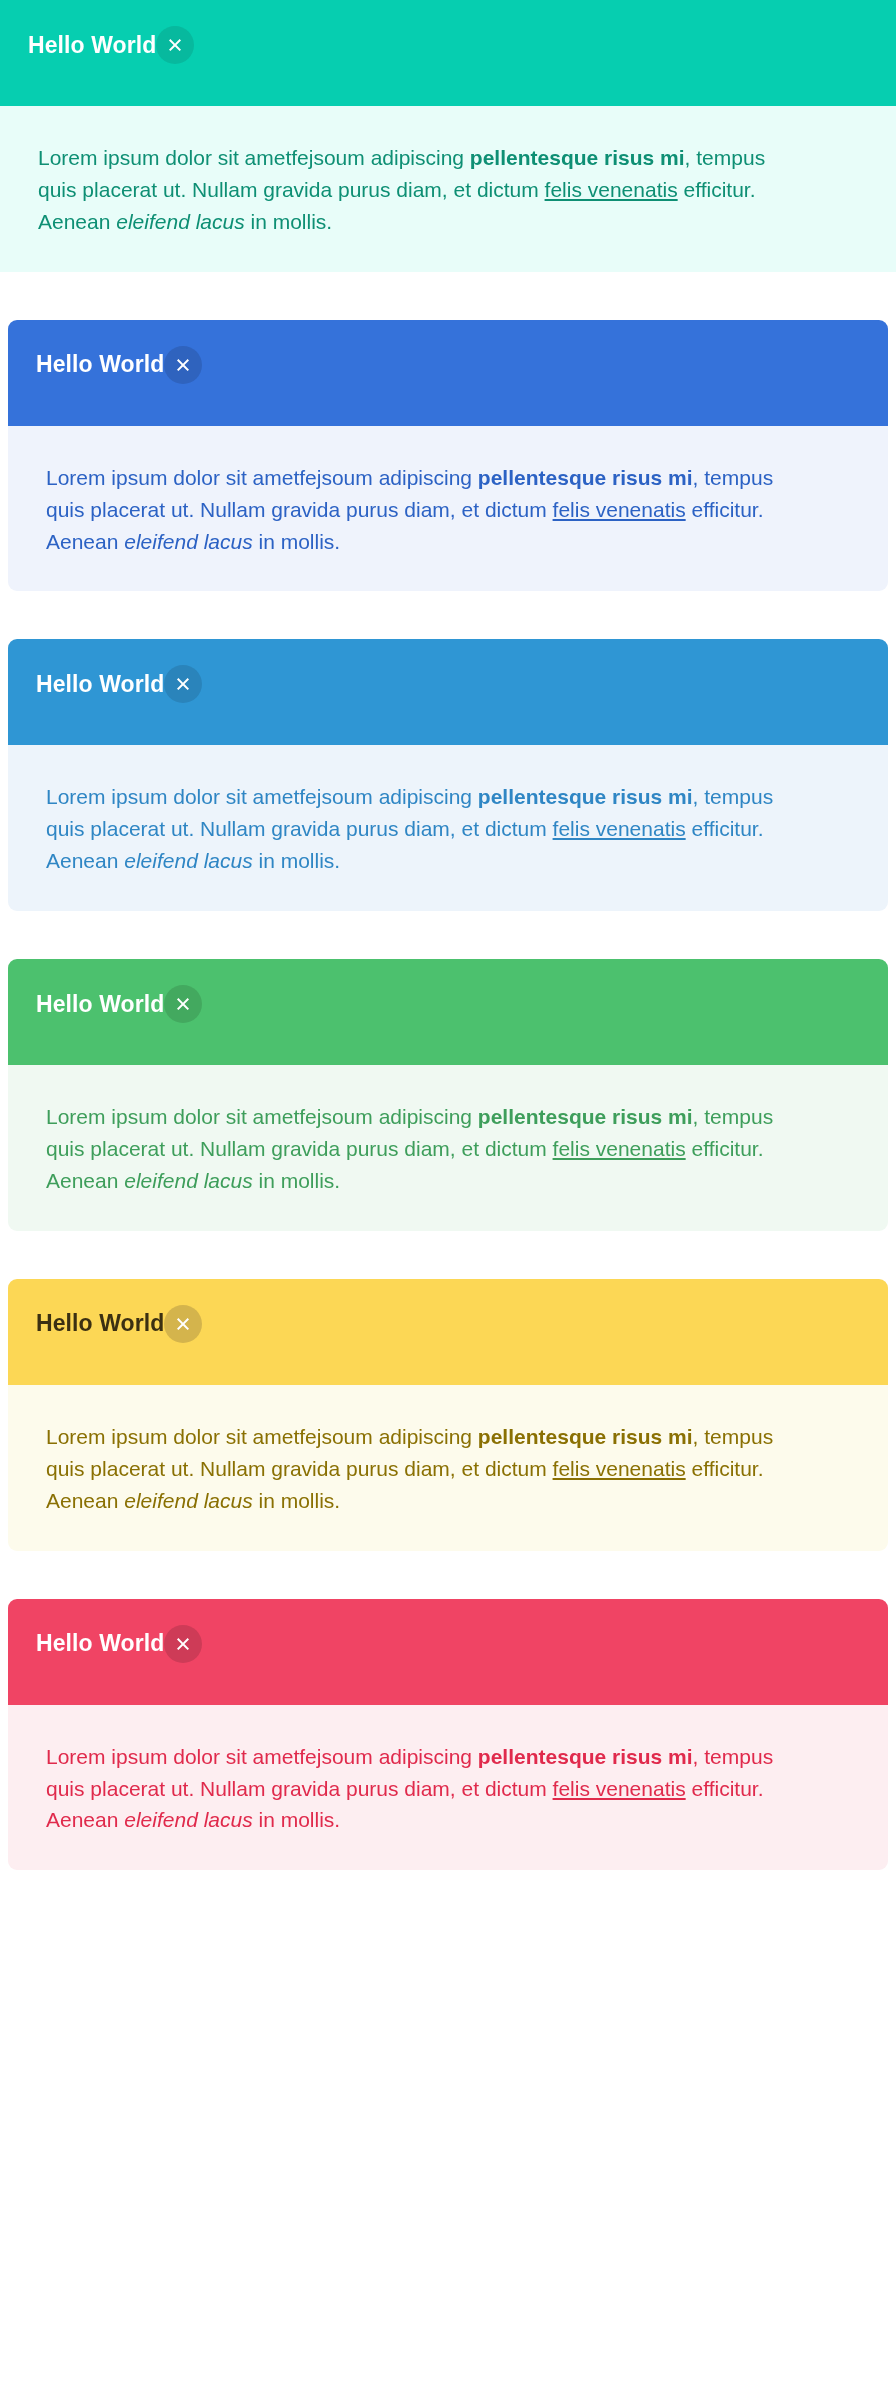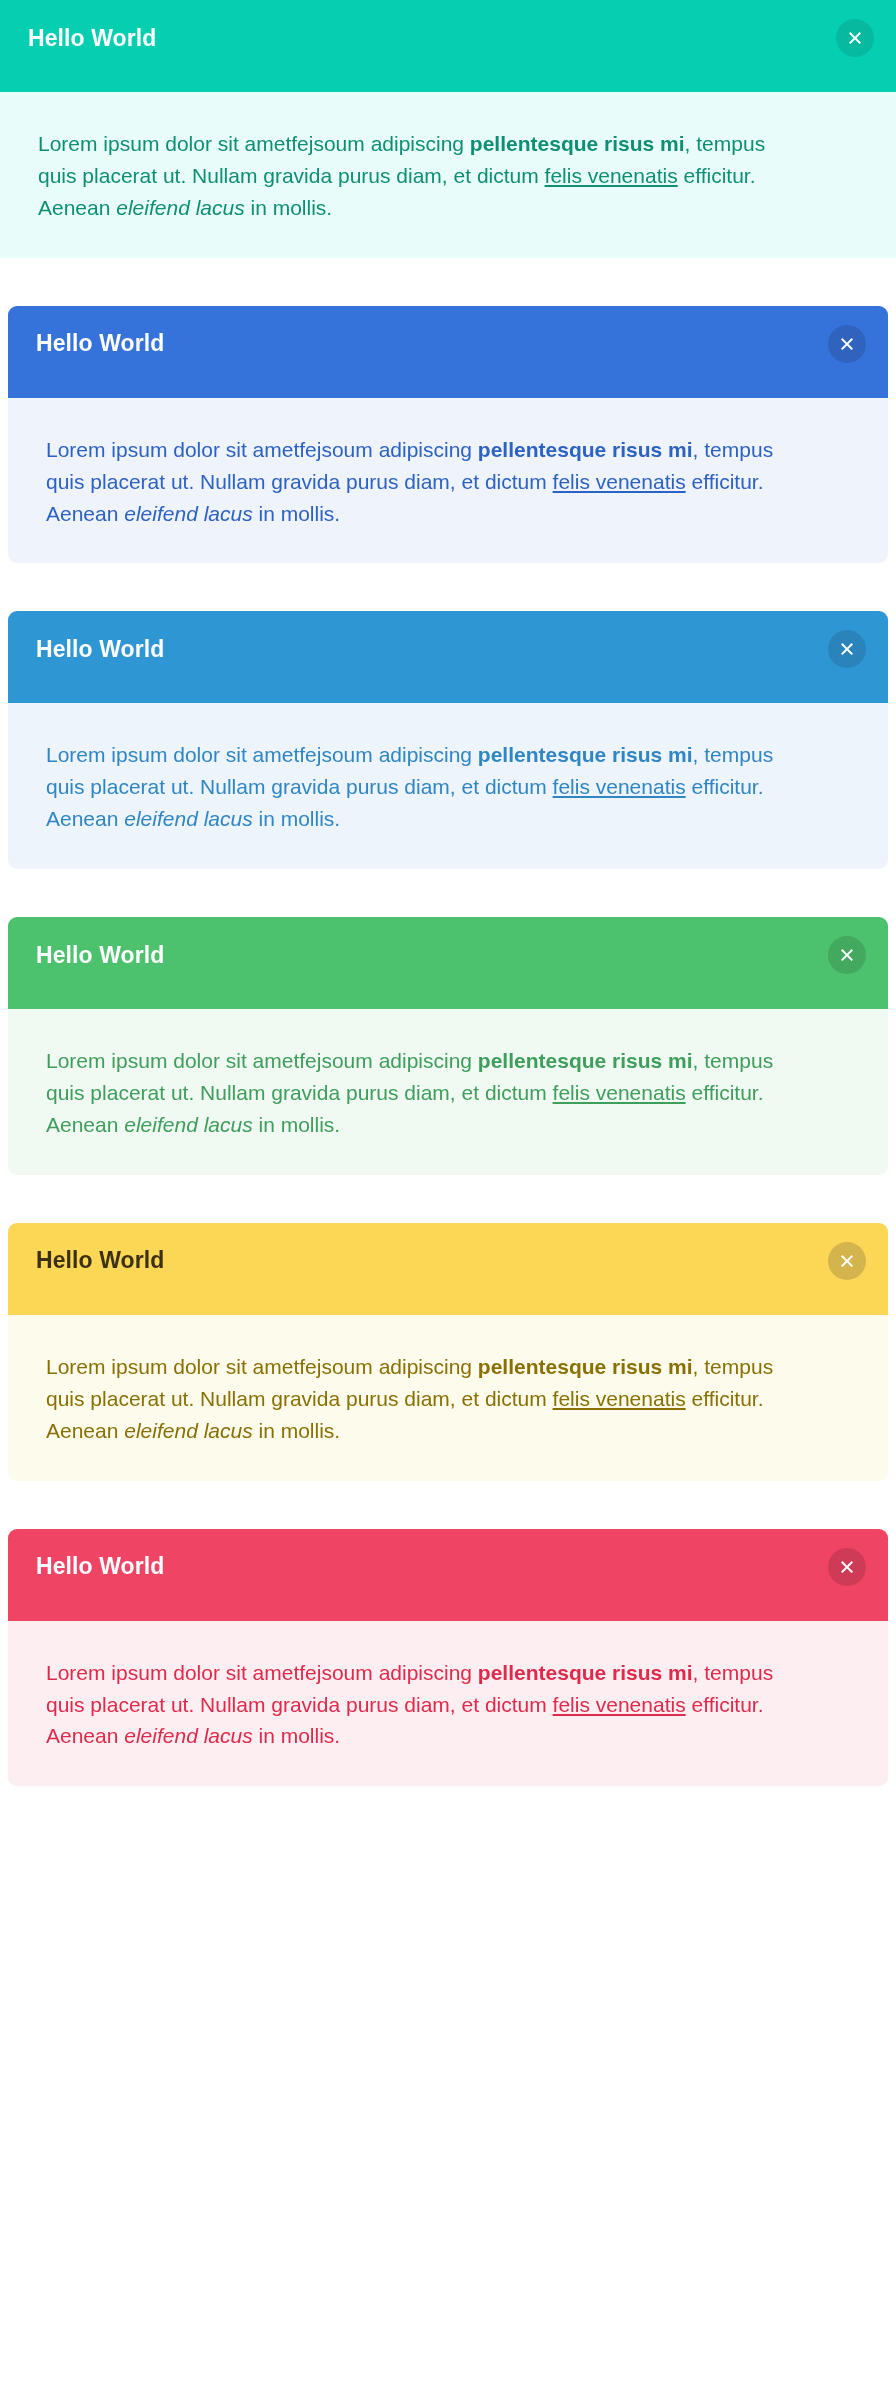--- a/index.html
+++ b/index.html
@@ -31,24 +31,23 @@
   }
 
   
   .alert-card.flush {
     width: 896px;
     margin: 0;
     border-radius: 0;
   }
 
   .alert-header {
-    height: 92px;
+    height: 106px;
     display: flex;
     align-items: center;
-    justify-content: space-between;
     padding: 0 22px 16px 28px;
   }
 
   .alert-title {
     font-size: 23px;
     font-weight: bold;
     line-height: 1;
     letter-spacing: 0.1px;
     white-space: nowrap;
   }

